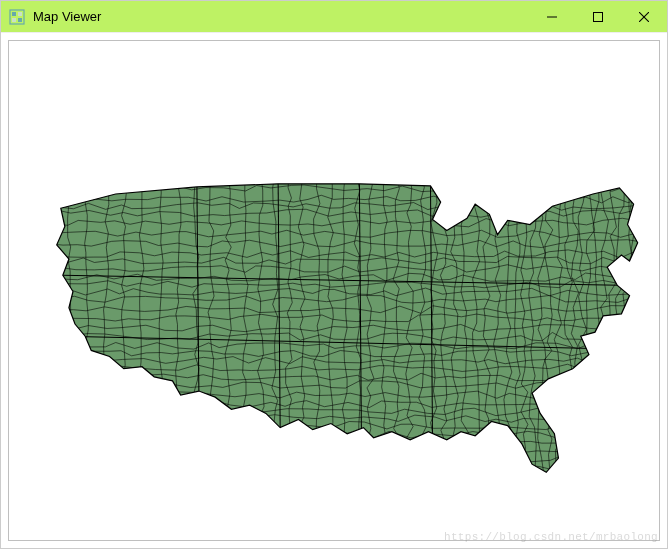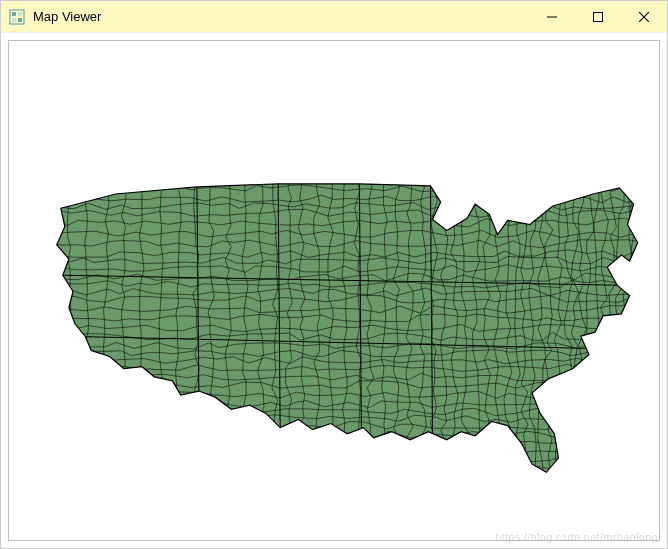--- a/index.html
+++ b/index.html
@@ -14,21 +14,21 @@
     .window {
       width: 668px;
       height: 549px;
       background: #fff;
       border: 1px solid #ccc;
       display: flex;
       flex-direction: column;
     }
     .titlebar {
       height: 32px;
-      background: #fef9c3;
+      background: #bef264;
       display: flex;
       align-items: center;
       padding: 0 0 0 8px;
       font-size: 13px;
       color: #000;
       border-bottom: 1px solid #eee;
     }
     .titlebar .app-icon {
       width: 16px;
       height: 16px;
@@ -68,21 +68,21 @@
       height: 100%;
     }
     .watermark {
       position: absolute;
       right: 10px;
       bottom: 6px;
       font-size: 11px;
       color: rgba(120,120,120,0.28);
       letter-spacing: 0.3px;
       pointer-events: none;
-      font-family: Liberation Sans, sans-serif;
+      font-family: Liberation Mono, monospace;
     }
   </style>
 </head>
 <body>
 
 <div class="window">
   <div class="titlebar">
     <span class="app-icon">
       <svg viewBox="0 0 16 16">
         <rect x="1" y="1" width="14" height="14" fill="none" stroke="#6aa" stroke-width="1.2"></rect>

